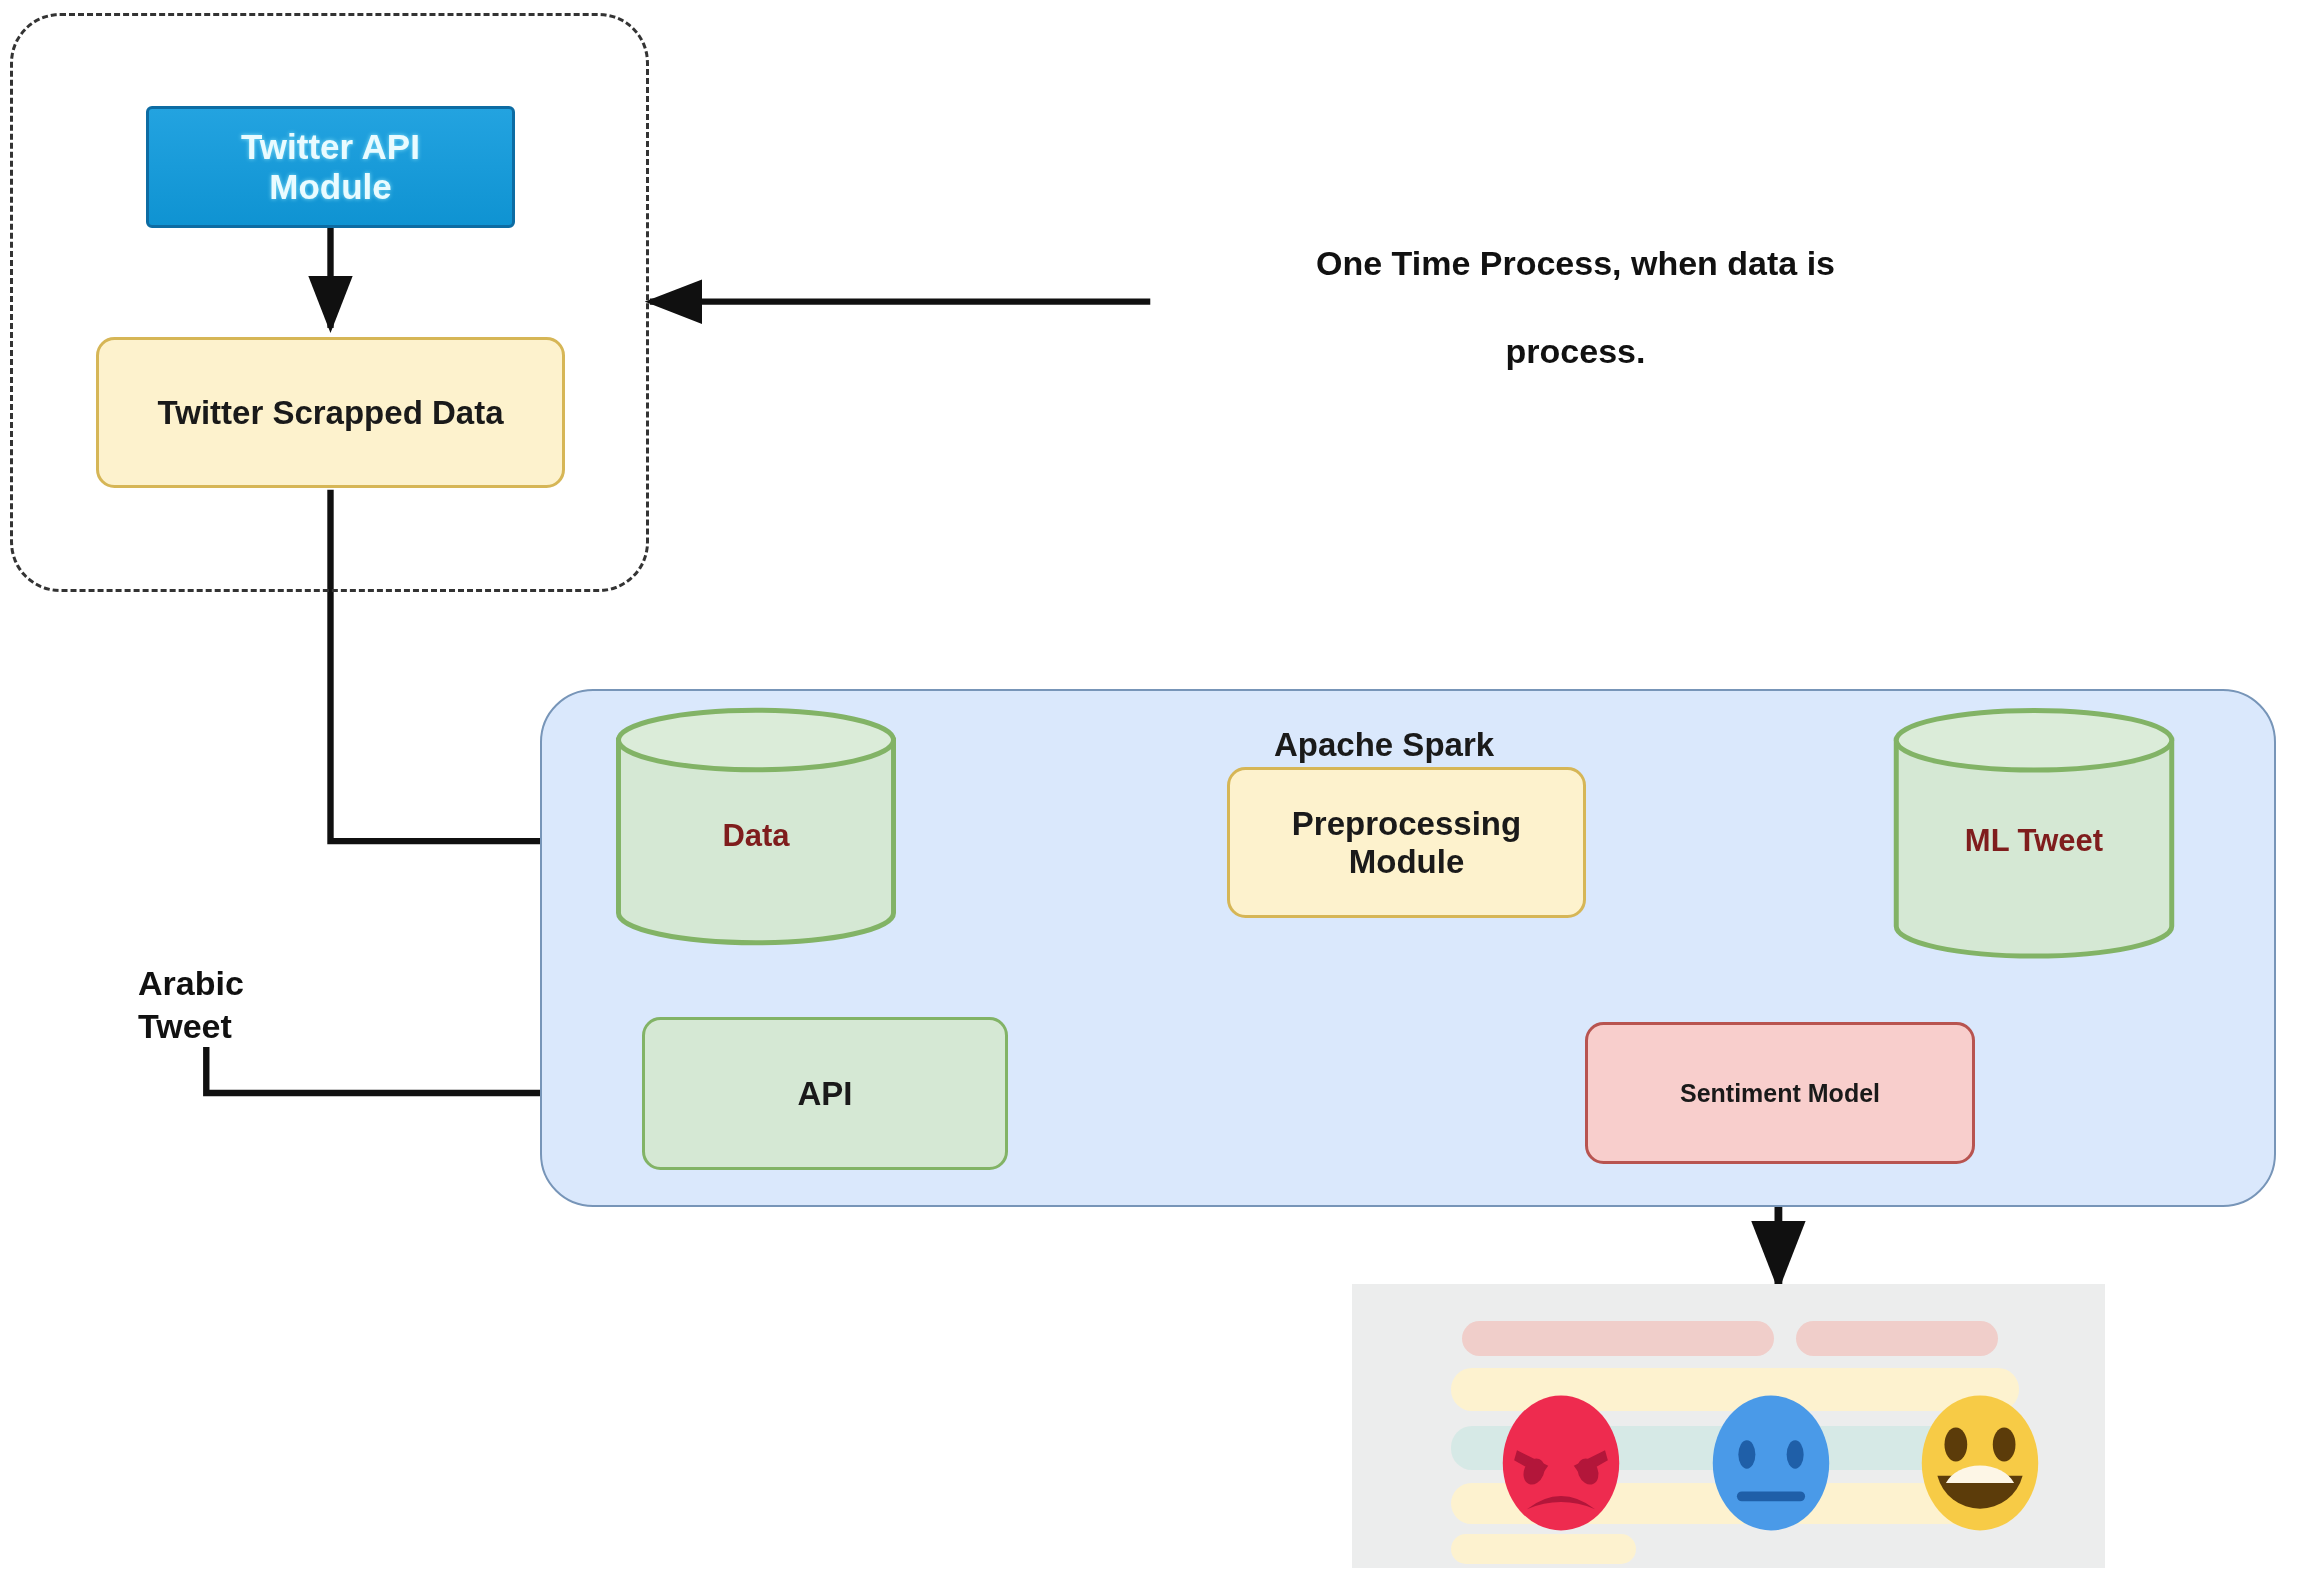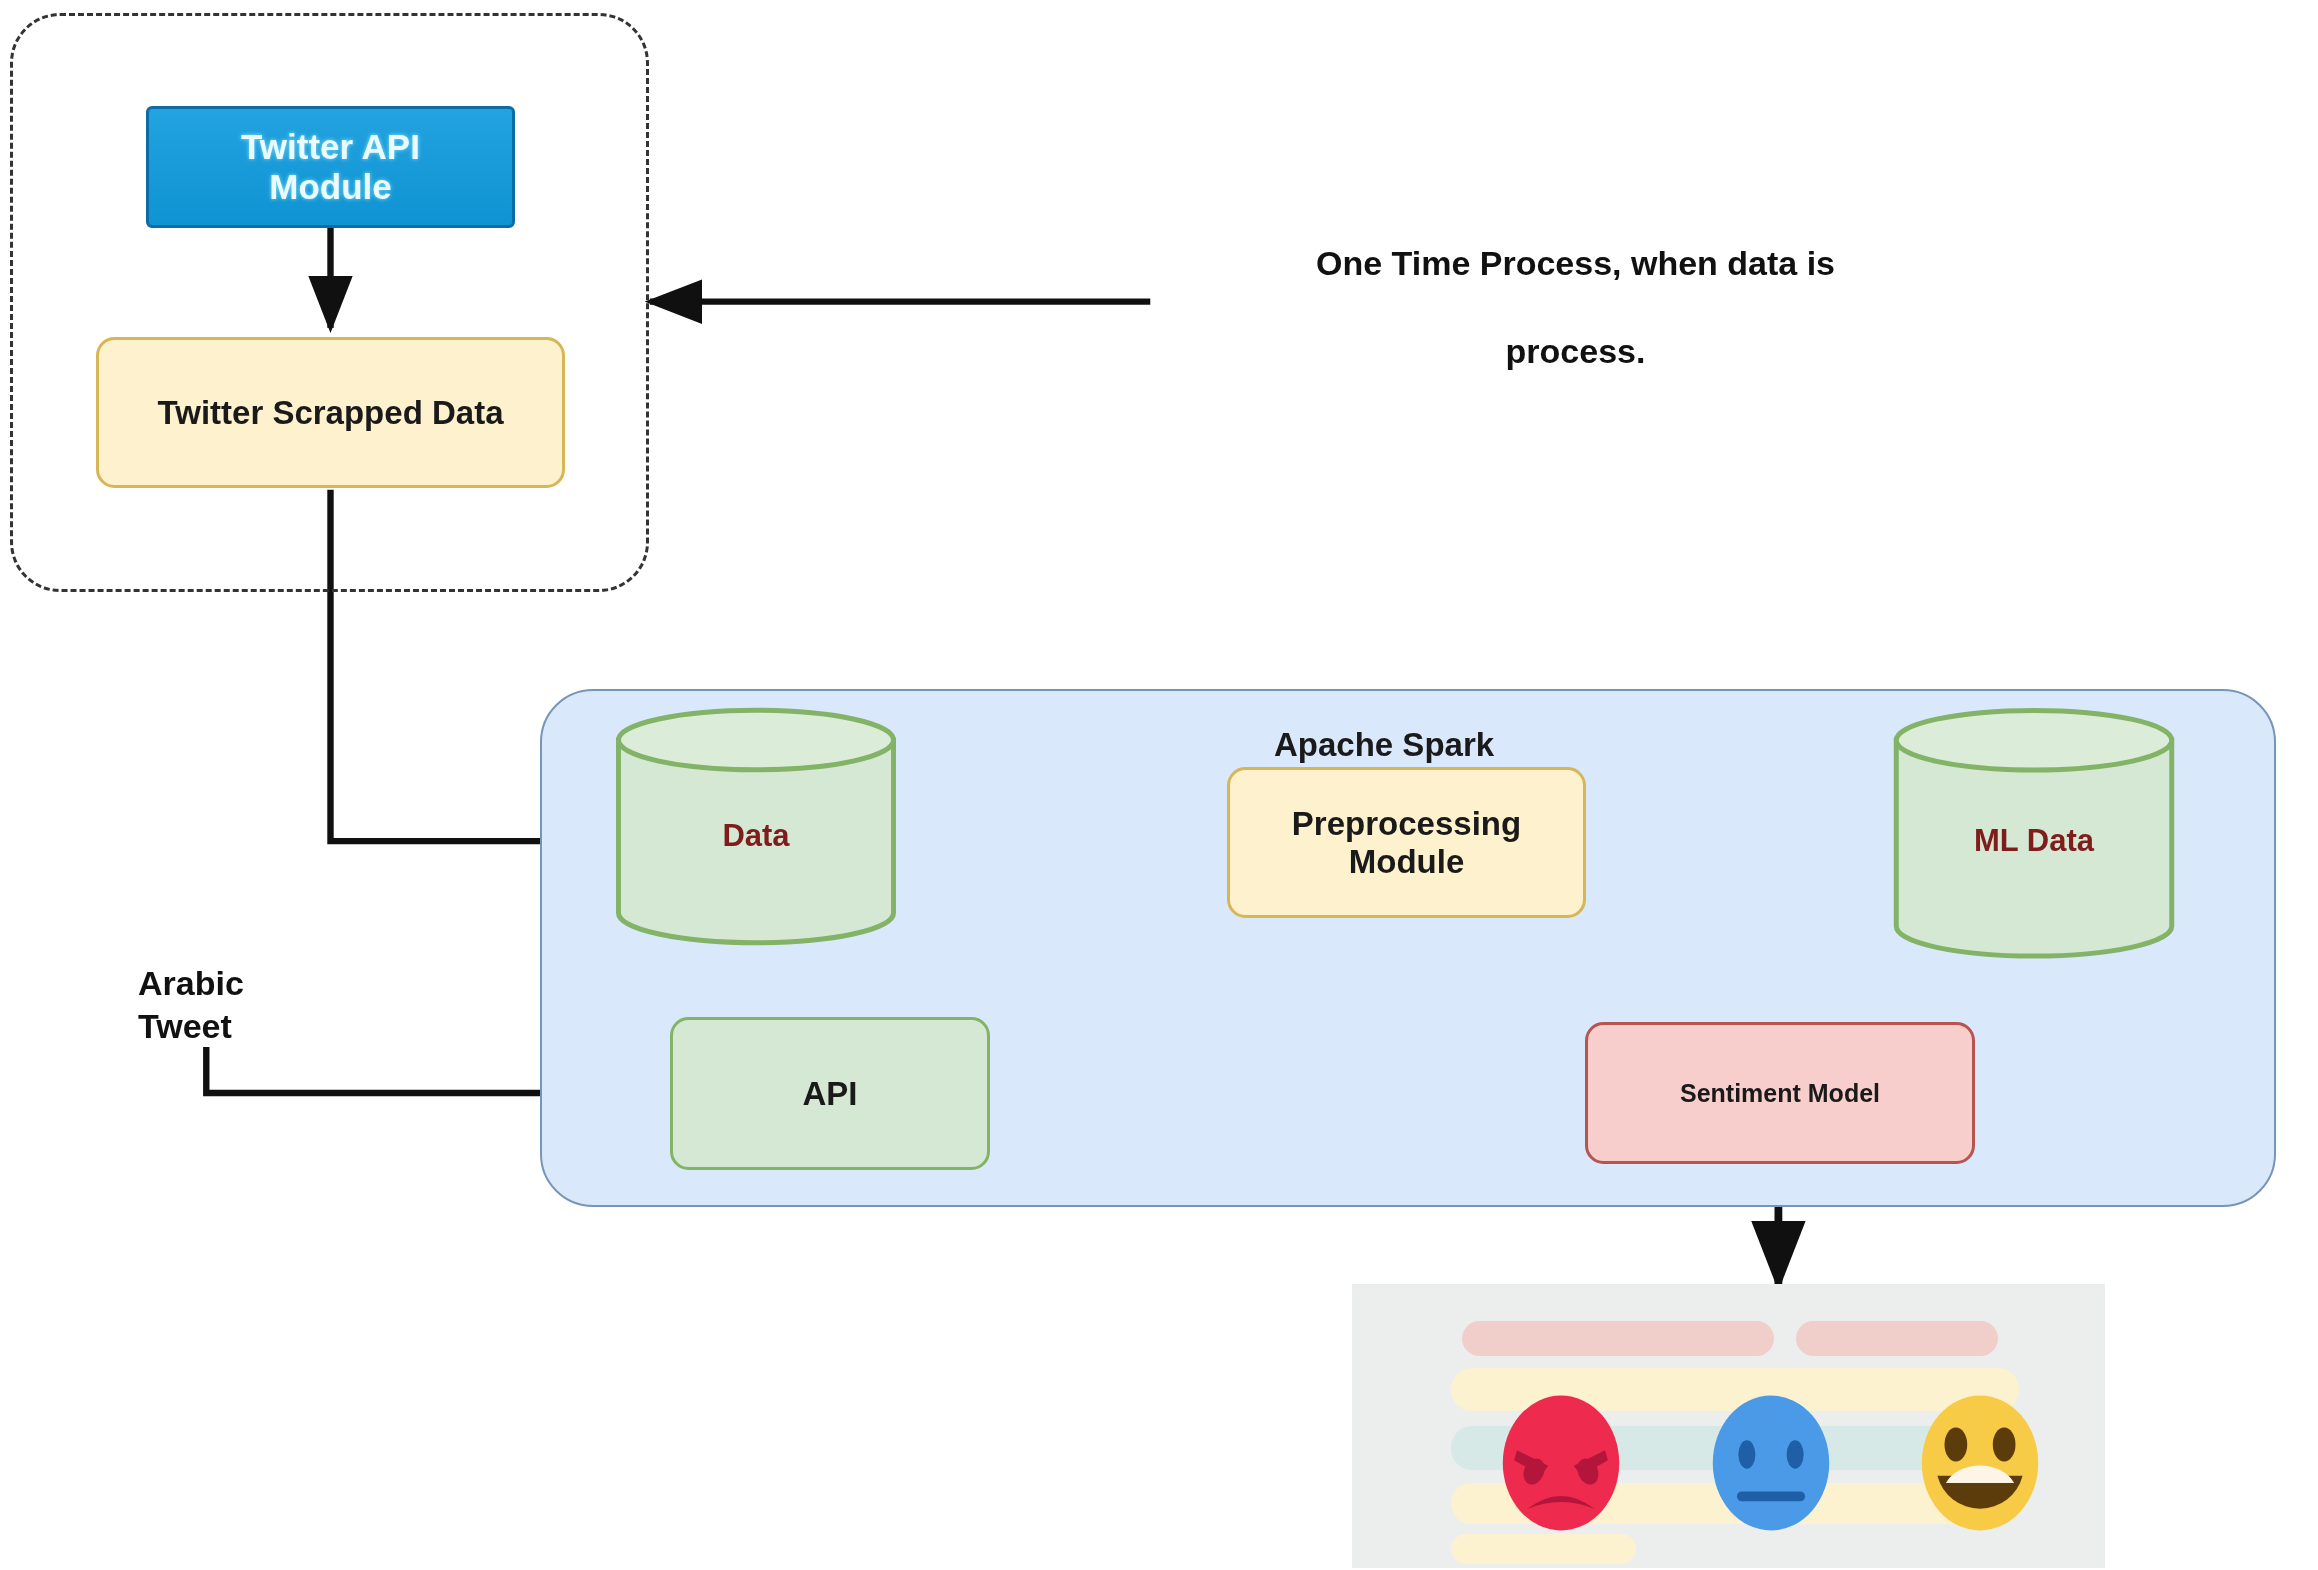--- a/index.html
+++ b/index.html
@@ -219,37 +219,37 @@
   </div>
 
   <div class="cyl" style="left:614px; top:706px; width:284px; height:241px;">
     <svg width="284" height="241" viewBox="0 0 400 340">
       <path d="M 6 48 L 6 292 A 194 42 0 0 0 394 292 L 394 48 Z" fill="#d5e8d4" stroke="#82b366" stroke-width="7"></path>
       <ellipse cx="200" cy="48" rx="194" ry="42" fill="#dbecd9" stroke="#82b366" stroke-width="7"></ellipse>
     </svg>
     <div class="cyl-label" style="top:112px; font-size:31px;">Data</div>
   </div>
 
-  <div class="node box-green" style="left:642px; top:1017px; width:320px; height:153px; font-size:33px;margin-left:28px;">
+  <div class="node box-green" style="left:642px; top:1017px; width:366px; height:153px; font-size:33px;">
     <span>API</span>
   </div>
 
   <div class="node box-yellow" style="left:1227px; top:767px; width:359px; height:151px; font-size:33px;">
     <span>
       <span>Preprocessing</span><br>
       <span>Module</span>
     </span>
   </div>
 
   <div class="cyl" style="left:1892px; top:706px; width:284px; height:256px;">
     <svg width="284" height="256" viewBox="0 0 400 360">
       <path d="M 6 48 L 6 310 A 194 42 0 0 0 394 310 L 394 48 Z" fill="#d5e8d4" stroke="#82b366" stroke-width="7"></path>
       <ellipse cx="200" cy="48" rx="194" ry="42" fill="#dbecd9" stroke="#82b366" stroke-width="7"></ellipse>
     </svg>
-    <div class="cyl-label" style="top:117px; font-size:31px;">ML Data</div>
+    <div class="cyl-label" style="top:117px; font-size:31px;">ML Tweet</div>
   </div>
 
   <div class="node box-pink" style="left:1585px; top:1022px; width:390px; height:142px; font-size:25px;">
     <span>Sentiment Model</span>
   </div>
 
   <div class="sentiment-panel" style="left:1352px; top:1284px; width:753px; height:284px;">
 
     <div class="bar" style="left:110px; top:37px; width:312px; height:35px; background:#f0ceca;"></div>
     <div class="bar" style="left:444px; top:37px; width:202px; height:35px; background:#f0ceca;"></div>

